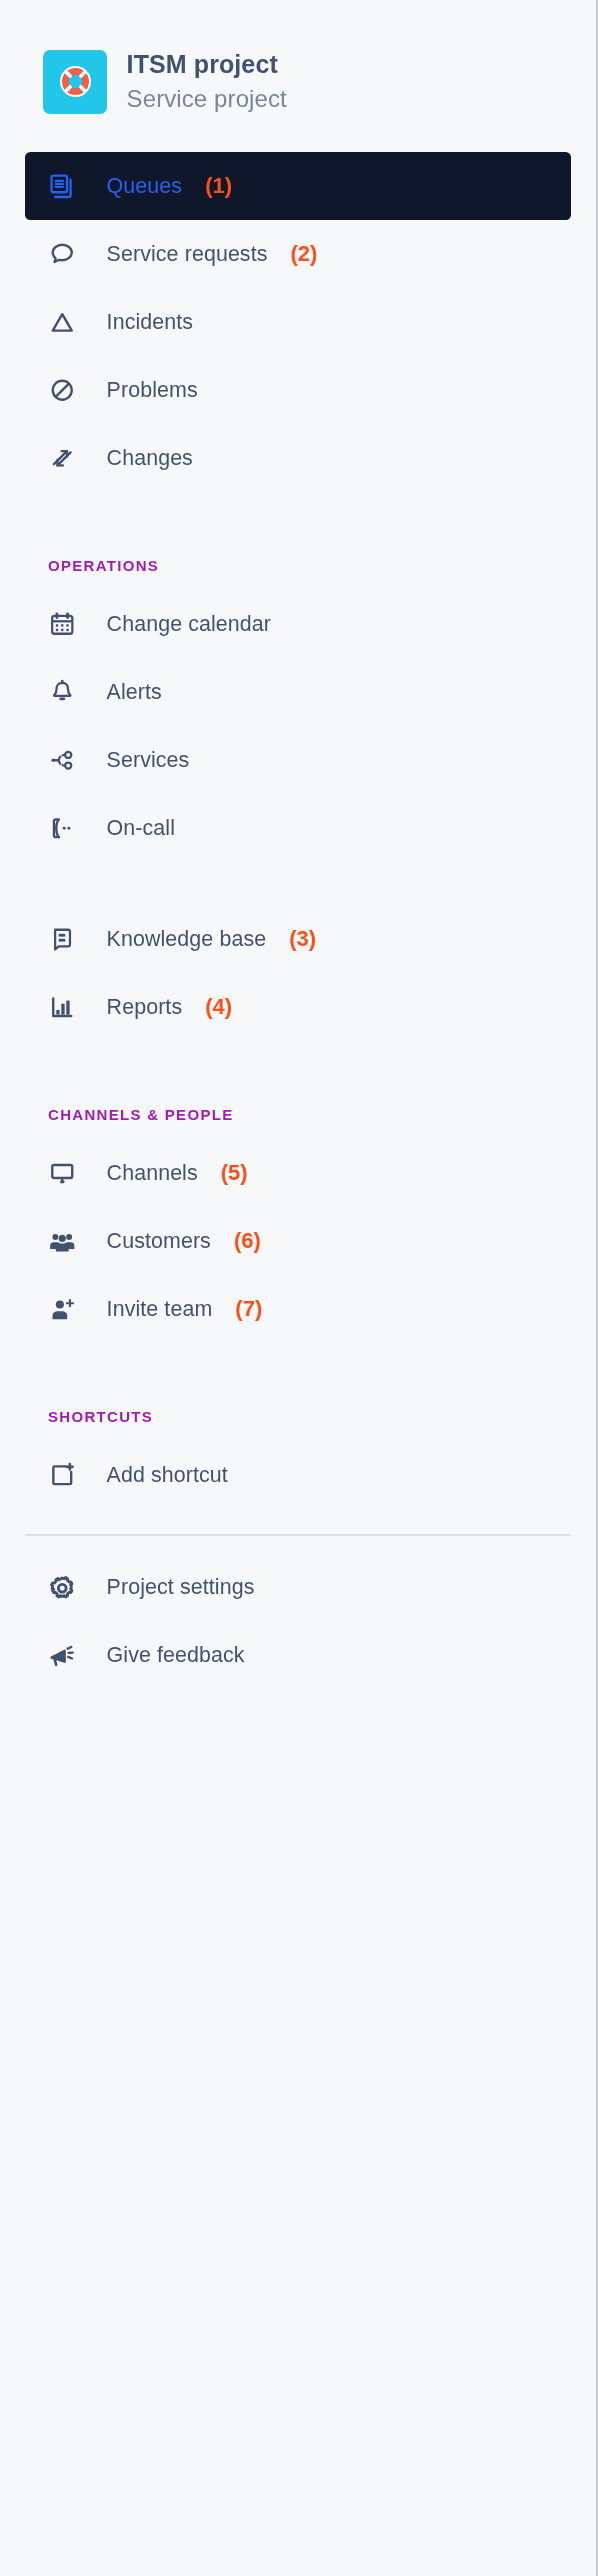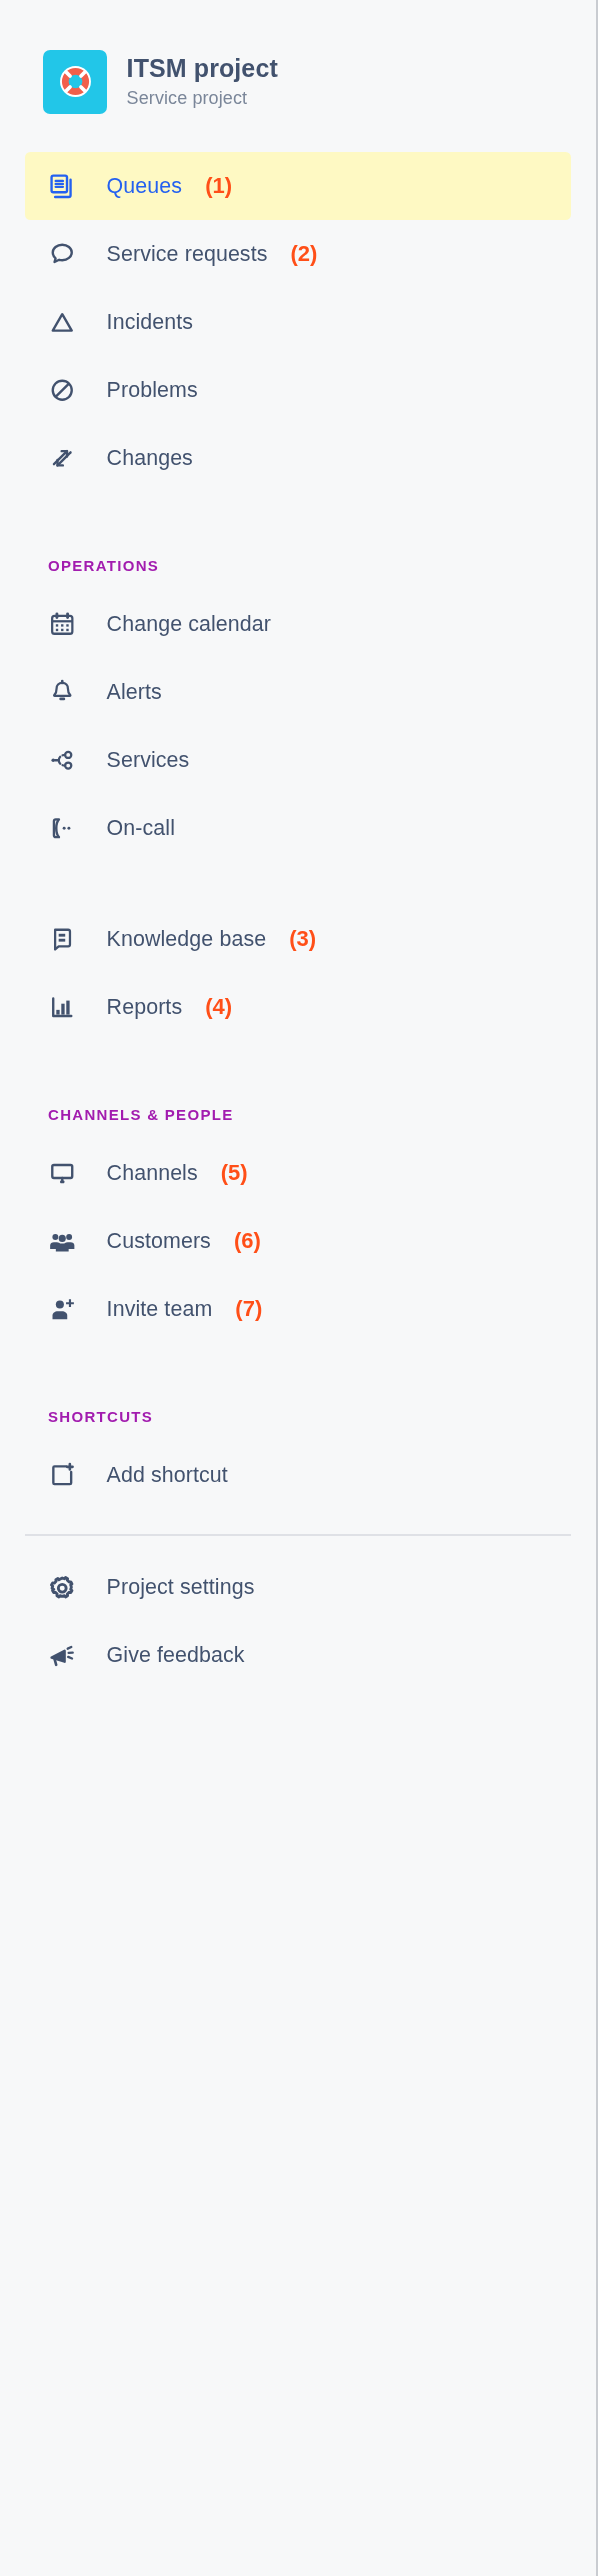--- a/index.html
+++ b/index.html
@@ -39,37 +39,37 @@
     justify-content: center;
   }
   .project-meta { display: flex; flex-direction: column; gap: 5.3px; }
   .project-title {
     font-size: 25px;
     font-weight: bold;
     color: #42526e;
     letter-spacing: 0.1px;
   }
   .project-subtitle {
-    font-size: 18px;
+    font-size: 24px;
     color: #7a8699;
     letter-spacing: 0.1px;
   }
 
   
   .nav-item {
     position: relative;
     display: flex;
     align-items: center;
     height: 68px;
     margin: 0 25px;
     padding-left: 23px;
     border-radius: 5.3px;
     cursor: pointer;
   }
-  .nav-item.selected { background: #fef9c3; }
+  .nav-item.selected { background: #0f172a; }
   .nav-icon {
     width: 39px;
     flex: 0 0 39px;
     display: flex;
     align-items: center;
     justify-content: flex-start;
     color: #42526e;
   }
   .nav-item.selected .nav-icon { color: #2461f0; }
   .nav-label {

